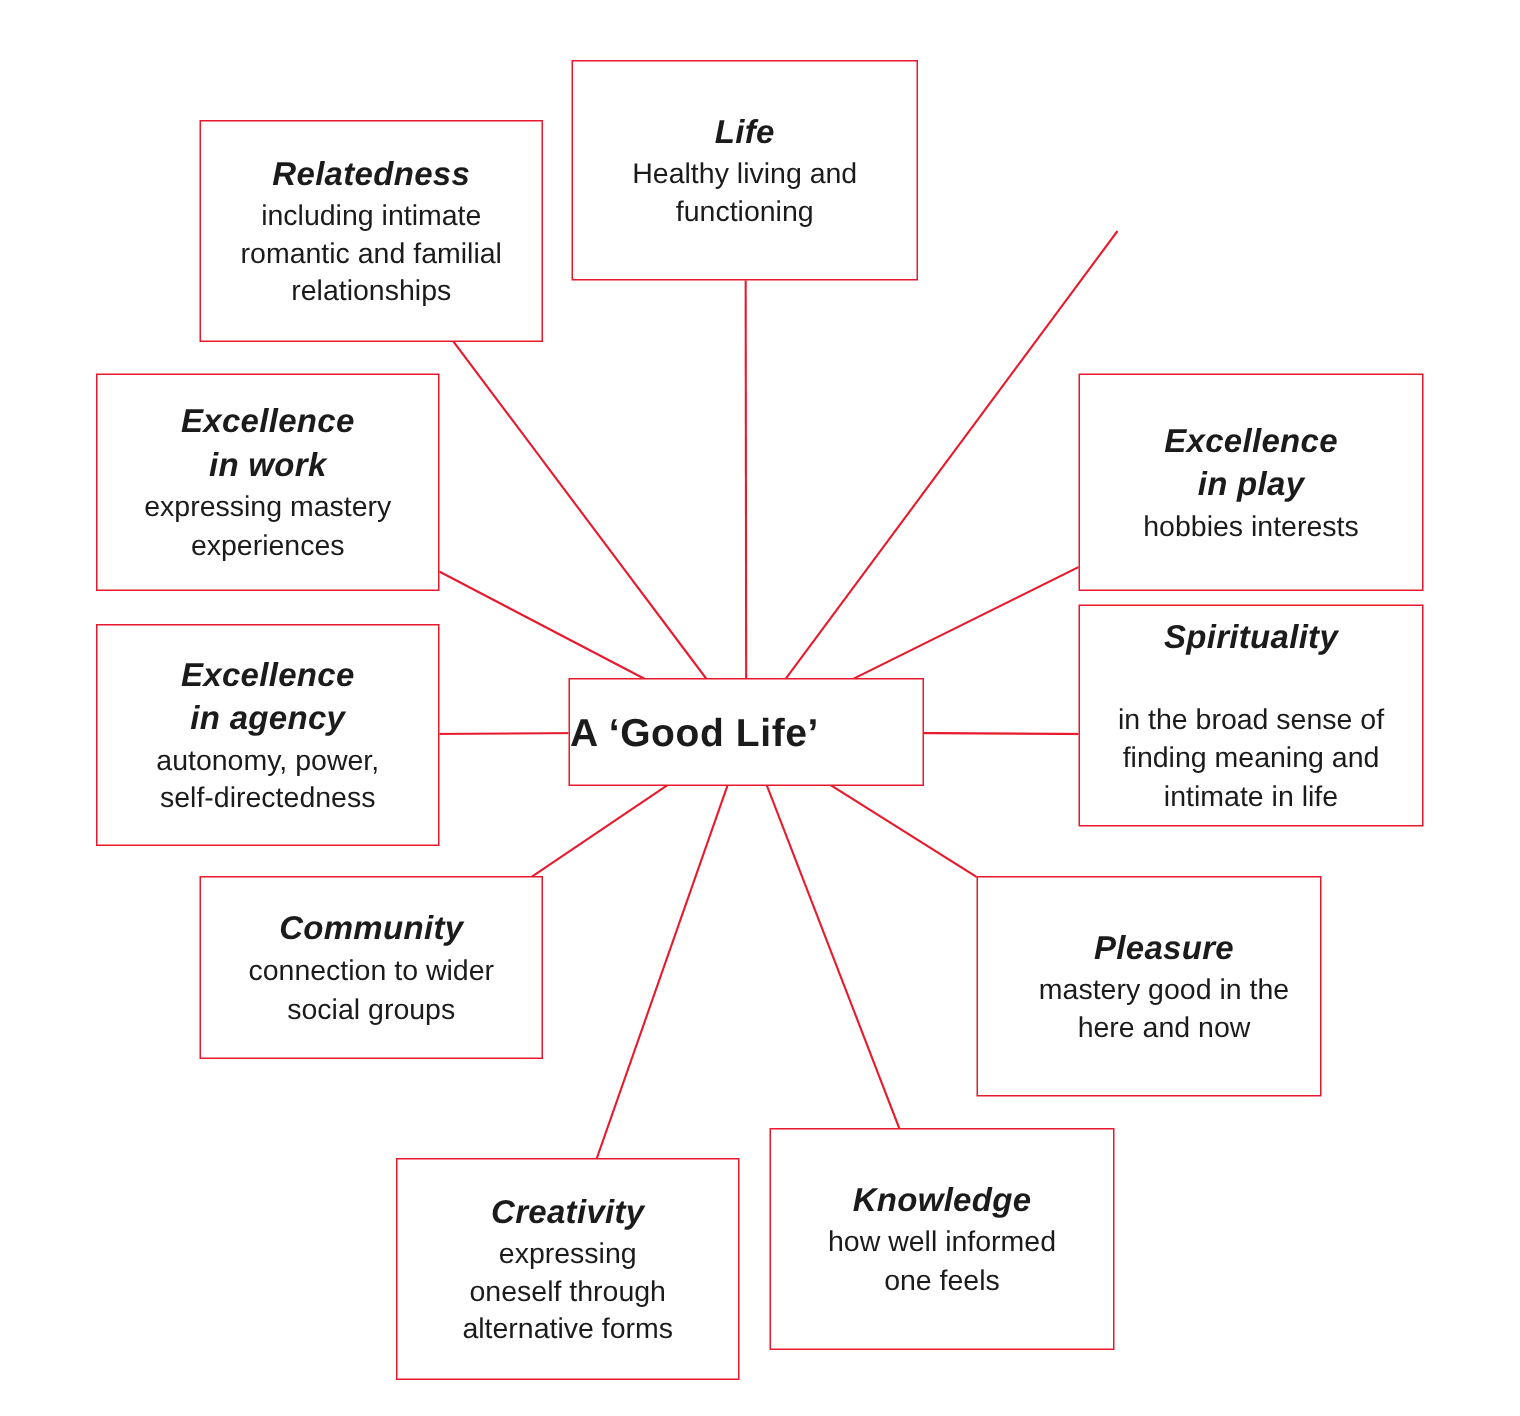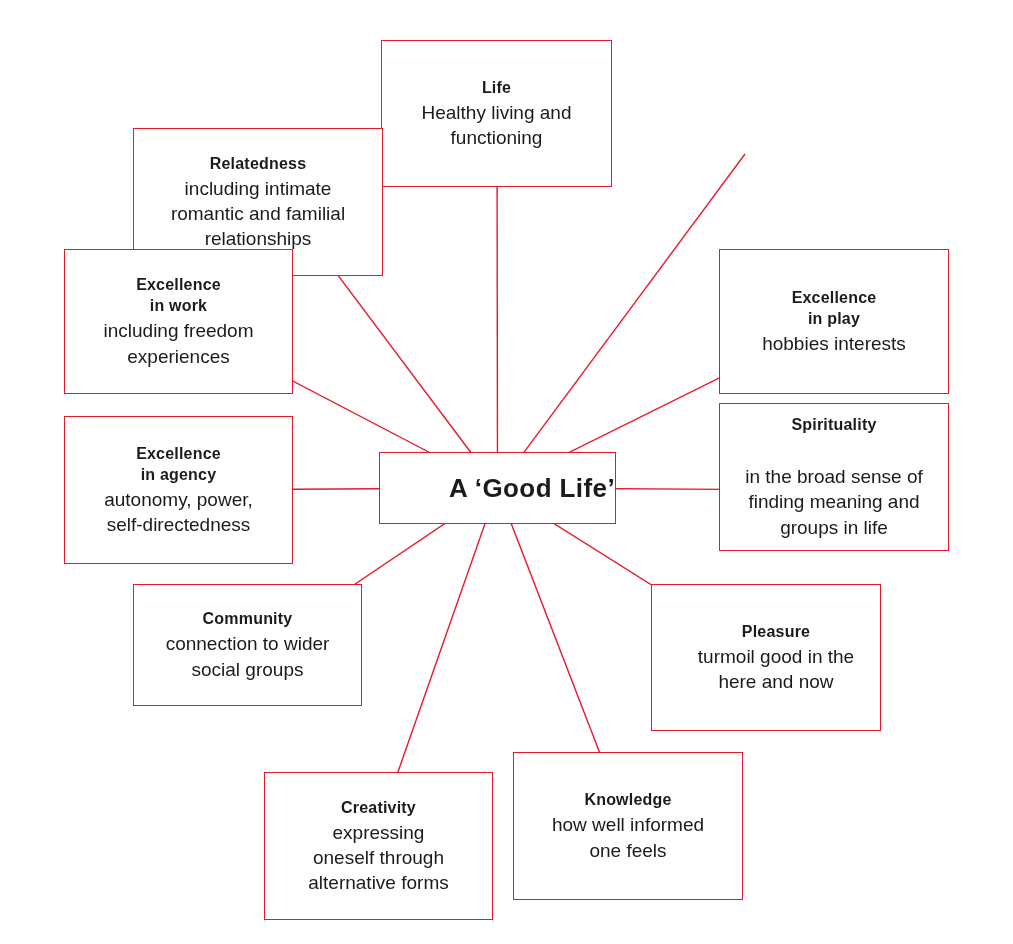--- a/index.html
+++ b/index.html
@@ -34,49 +34,50 @@
     box-sizing:border-box;
     display:flex;
     flex-direction:column;
     align-items:center;
     justify-content:center;
     text-align:center;
     padding:8px 12px;
   }
   .node .title{
     font-weight:700;
-    font-size:16px;
+    font-size:22px;
     line-height:1.32;
     white-space:pre-line;
     letter-spacing:.2px;
+    font-style:italic;
   }
   .node .desc{
     font-size:19px;
     line-height:1.33;
     white-space:pre-line;
     margin-top:2px;
   }
   .center-node{
     position:absolute;
     left:379px;top:452px;width:237px;height:72px;
     background:#ffffff;
     border:1.6px solid var(--accent);
     box-sizing:border-box;
     display:flex;
     align-items:center;
-    justify-content:flex-end;
+    justify-content:flex-start;
   }
   .center-node .center-label{
     font-weight:700;
     font-size:26px;
     letter-spacing:.4px;
   }
   
   .n-life        {left:381px; top:40px;  width:231px; height:147px;}
-  .n-relatedness {left:133px; top:80px;  width:250px; height:148px;margin-top:48px;}
+  .n-relatedness {left:133px; top:80px;  width:229px; height:148px;}
   .n-inner-peace {left:631px; top:80px;  width:229px; height:148px;}
   .n-work        {left:64px;  top:249px; width:229px; height:145px;}
   .n-play        {left:719px; top:249px; width:230px; height:145px;}
   .n-agency      {left:64px;  top:416px; width:229px; height:148px;}
   .n-spirituality{left:719px; top:403px; width:230px; height:148px;gap:27px;}
   .n-community   {left:133px; top:584px; width:229px; height:122px;}
   .n-pleasure    {left:651px; top:584px; width:230px; height:147px;padding-left:32px;}
   .n-creativity  {left:264px; top:772px; width:229px; height:148px;}
   .n-knowledge   {left:513px; top:752px; width:230px; height:148px;}
 </style>
@@ -109,53 +110,53 @@
     <div class="title">Relatedness</div>
     <div class="desc">including intimate
 romantic and familial
 relationships</div>
   </div>
 
 
   <div class="node n-work">
     <div class="title">Excellence
 in work</div>
-    <div class="desc">including freedom
+    <div class="desc">expressing mastery
 experiences</div>
   </div>
 
   <div class="node n-play">
     <div class="title">Excellence
 in play</div>
     <div class="desc">hobbies interests</div>
   </div>
 
   <div class="node n-agency">
     <div class="title">Excellence
 in agency</div>
     <div class="desc">autonomy, power,
 self-directedness</div>
   </div>
 
   <div class="node n-spirituality">
     <div class="title">Spirituality</div>
     <div class="desc">in the broad sense of
 finding meaning and
-groups in life</div>
+intimate in life</div>
   </div>
 
   <div class="node n-community">
     <div class="title">Community</div>
     <div class="desc">connection to wider
 social groups</div>
   </div>
 
   <div class="node n-pleasure">
     <div class="title">Pleasure</div>
-    <div class="desc">turmoil good in the
+    <div class="desc">mastery good in the
 here and now</div>
   </div>
 
   <div class="node n-creativity">
     <div class="title">Creativity</div>
     <div class="desc">expressing
 oneself through
 alternative forms</div>
   </div>
 

